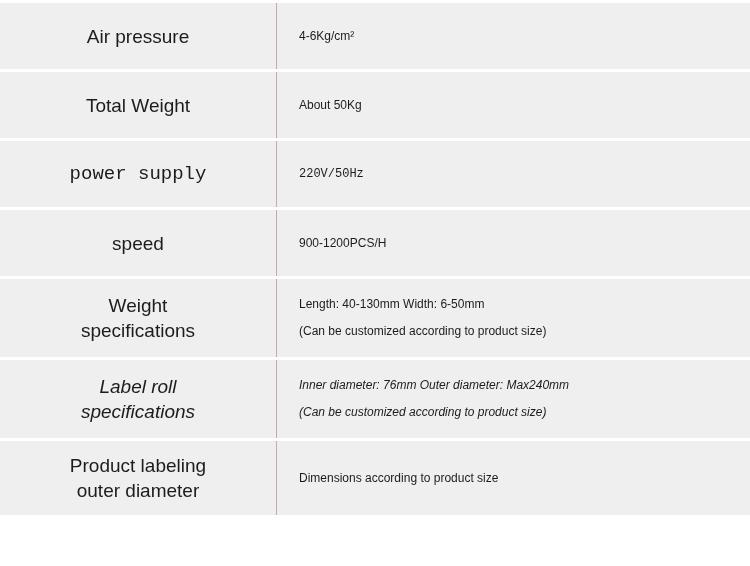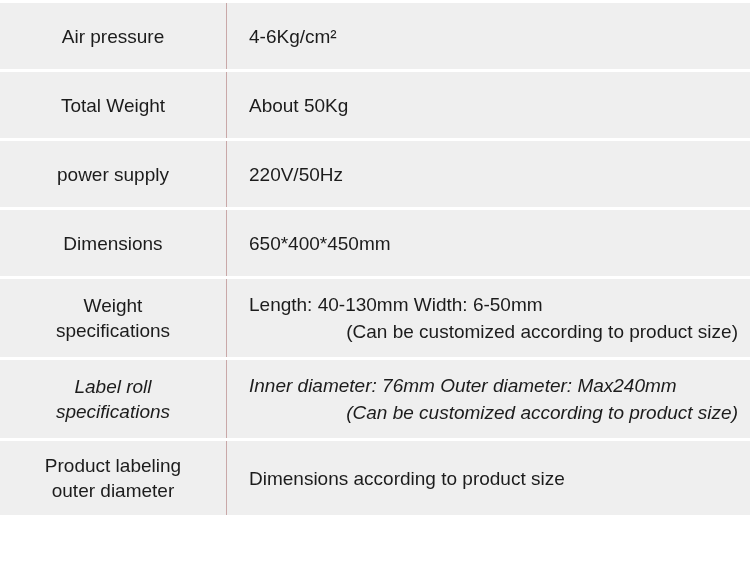--- a/index.html
+++ b/index.html
@@ -27,44 +27,43 @@
     background: #efefef;
     vertical-align: middle;
     padding: 0;
   }
   td.label-cell {
     width: 222px;
     text-align: center;
     font-size: 19px;
     line-height: 25px;
     color: #1c1c1c;
-    padding: 8px 2px;
+    padding: 8px 27px;
     border-right: 1px solid #c9a8a8;
   }
   td.value-cell {
     text-align: left;
-    font-size: 19px;
+    font-size: 12px;
     line-height: 25px;
     color: #1c1c1c;
-    padding: 8px 12px 8px 22px;
+    padding: 8px 4px 8px 22px;
   }
   .row-1 td { height: 50px; }
   .row-2 td { height: 50px; margin-left: 10px; }
-  .row-3 td { height: 50px; }
+  .row-3 td { height: 50px; font-family: Liberation Mono, monospace; }
   .row-4 td { height: 50px; }
   .row-5 td { height: 50px; }
   .row-6 td { height: 62px; }
   .row-7 td { height: 62px; font-style: italic; }
   .row-8 td { height: 58px; }
   .value-cell .line {
     display: block;
   }
   .value-cell .line + .line {
     margin-top: 2px;
-    text-align: right;
   }
   .label-cell .line {
     display: block;
   }
   .small-label {
     font-size: 18px;
   }
 </style>
 </head>
 <body>
@@ -92,29 +91,29 @@
 
     <tr class="row-3">
       <td class="label-cell">
         <span class="line">power supply</span>
       </td>
       <td class="value-cell">
         <span class="line">220V/50Hz</span>
       </td>
     </tr>
 
-
-    <tr class="row-5">
+    <tr class="row-4">
       <td class="label-cell">
-        <span class="line">Dimensions</span>
+        <span class="line">speed</span>
       </td>
       <td class="value-cell">
-        <span class="line">650*400*450mm</span>
+        <span class="line">900-1200PCS/H</span>
       </td>
     </tr>
+
 
     <tr class="row-6">
       <td class="label-cell">
         <span class="line">Weight</span>
         <span class="line">specifications</span>
       </td>
       <td class="value-cell">
         <span class="line">Length: 40-130mm Width: 6-50mm</span>
         <span class="line">(Can be customized according to product size)</span>
       </td>

